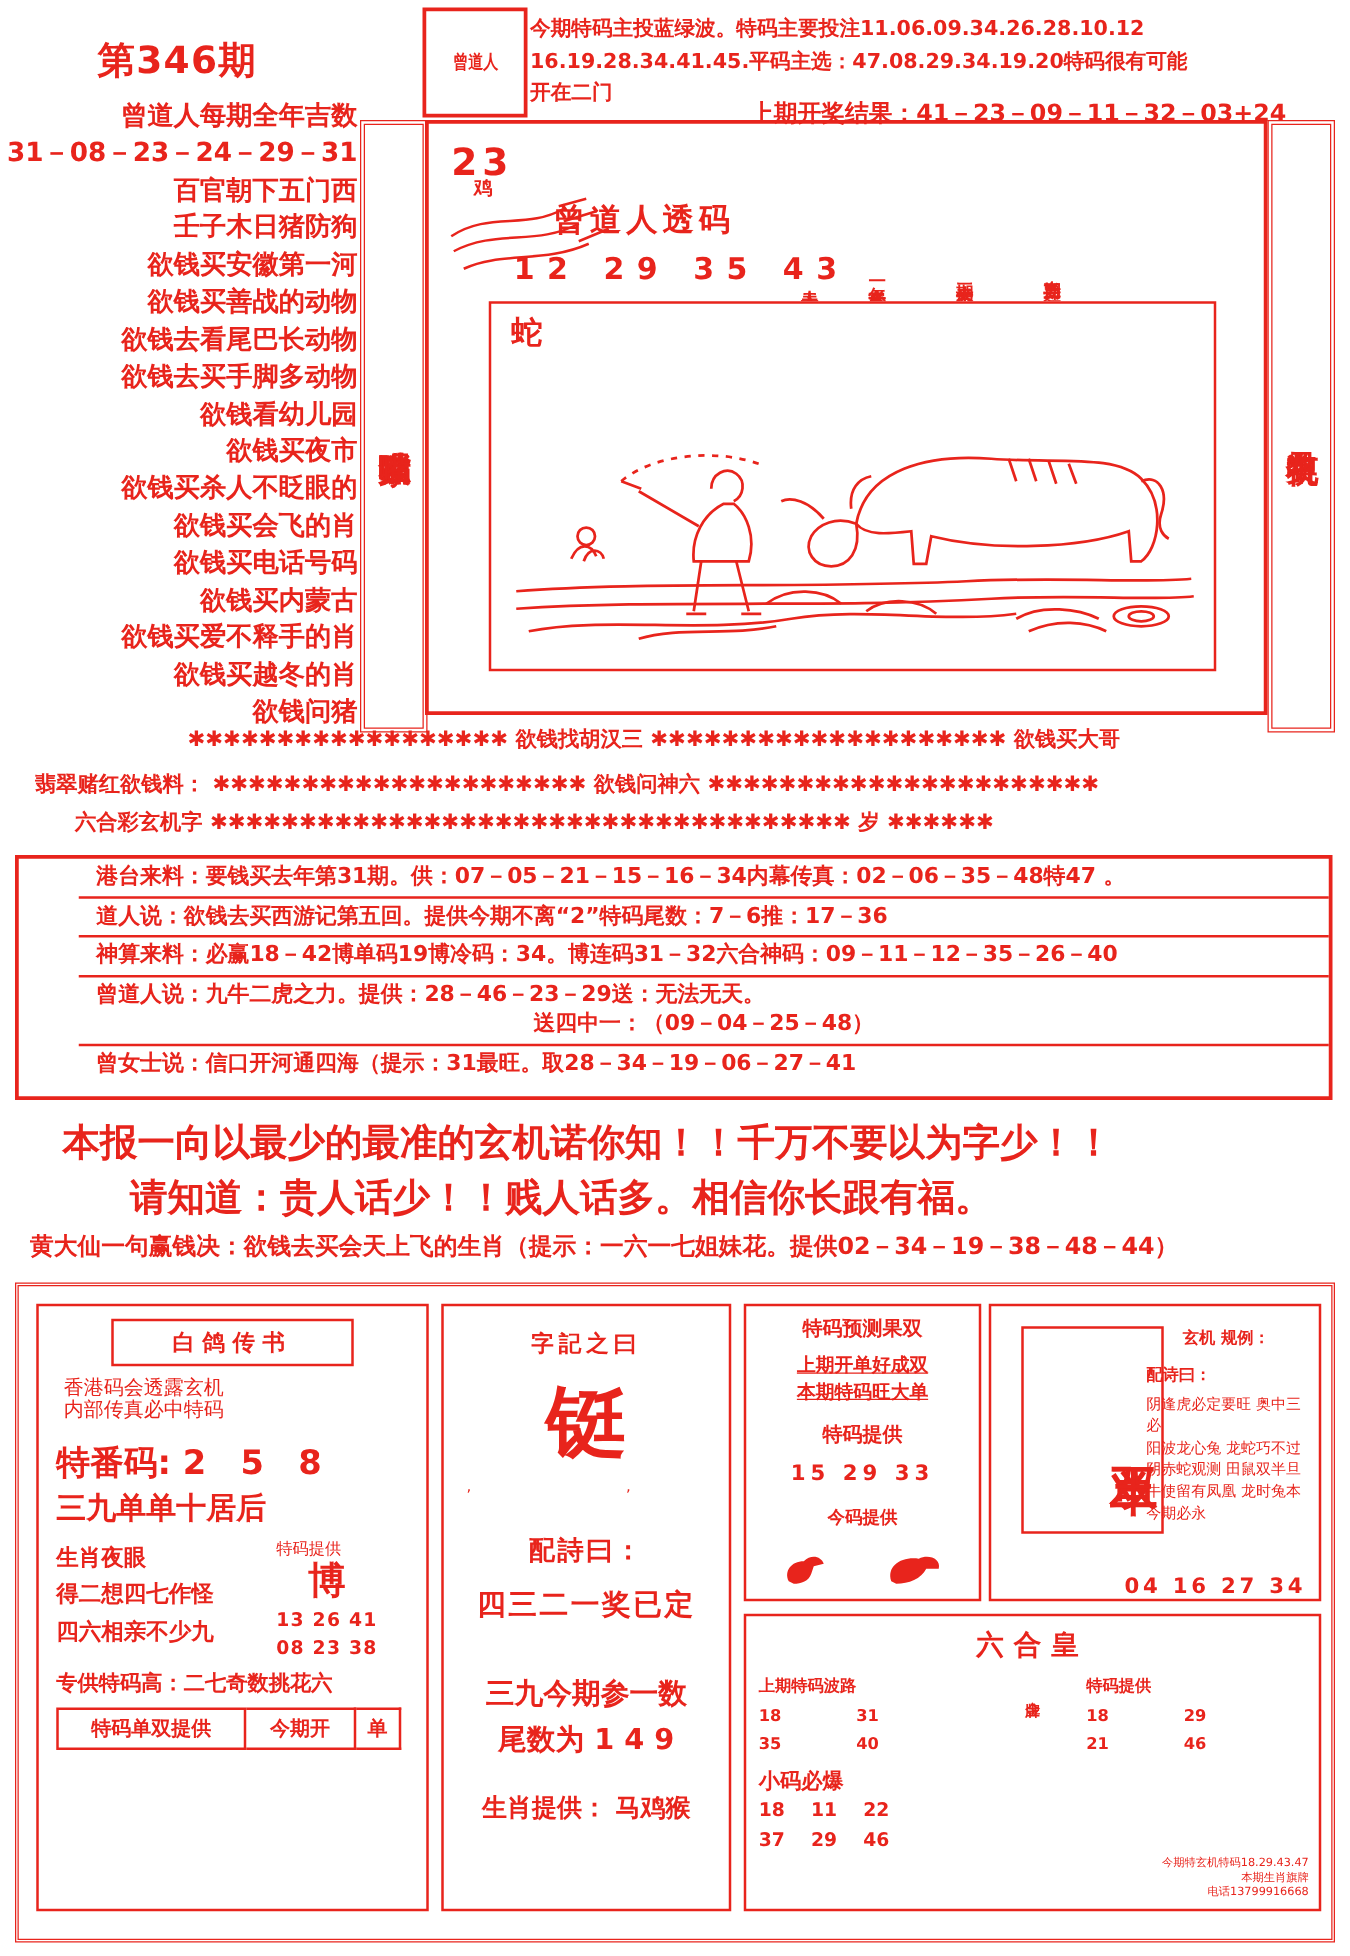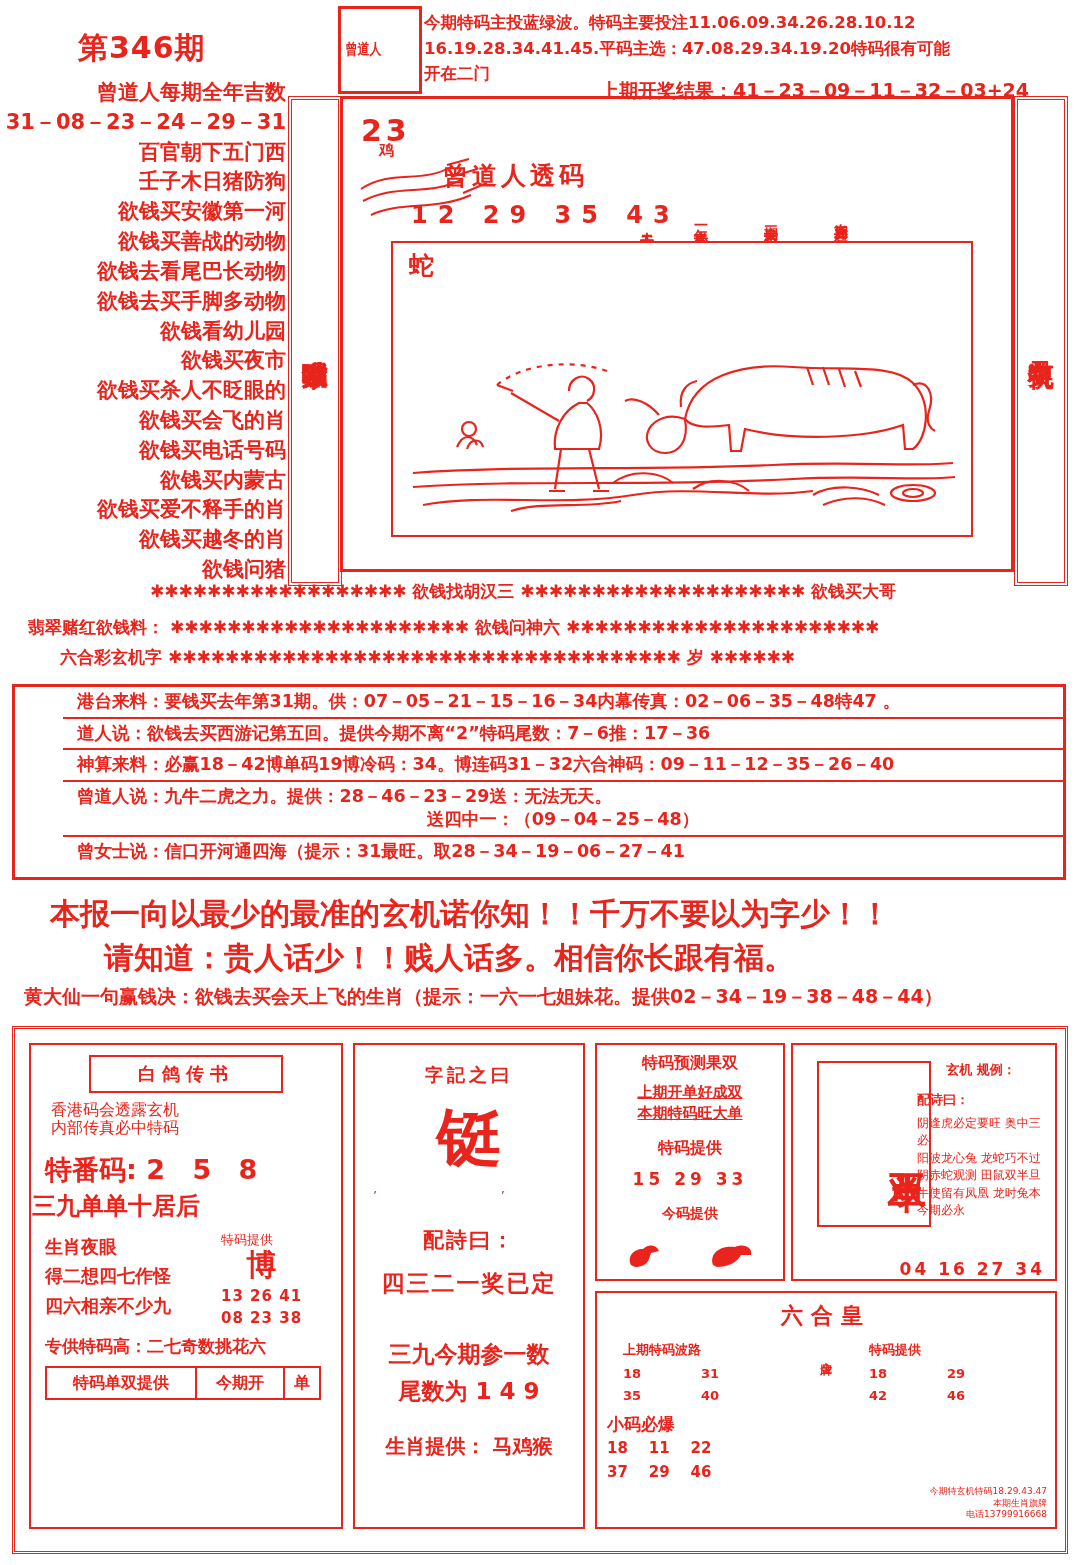--- a/index.html
+++ b/index.html
@@ -25,21 +25,21 @@
   
   #issue-no {
     left: 78px; top: 28px;
     font-size: 30px; font-weight: bold;
     letter-spacing: 1px;
   }
   #logo-box {
     left: 338px; top: 6px;
     width: 78px; height: 82px;
     border: 3px solid #e8241c;
-    display: flex; align-items: center; 
+    display: flex; align-items: center; justify-content: center;
     font-size: 15px; font-weight: bold;
     line-height: 1.05;
     text-align: center;
   }
   #logo-box span { display: block; transform: scaleX(0.8); }
   #header-lines {
     left: 424px; top: 10px;
     width: 640px;
     font-size: 16.5px; font-weight: bold;
     line-height: 1.55;
@@ -195,21 +195,21 @@
   #cell-left .tinyrow {
     display: flex; justify-content: flex-start;
     padding: 8px 20px 0; font-size: 16px; line-height: 1.15;
   }
   #cell-left .code {
     margin-top: 14px; padding-left: 14px;
     font-size: 27px; font-weight: bold; white-space: nowrap;
   }
   #cell-left .code b { letter-spacing: 9px; }
   #cell-left .sub {
-    padding-left: 1px; margin-top: 2px;
+    padding-left: 14px; margin-top: 2px;
     font-size: 24px; font-weight: bold;
   }
   #cell-left .mid {
     display: flex; margin-top: 10px; padding-left: 14px;
   }
   #cell-left .mid .left-lines {
     font-size: 18px; font-weight: bold; line-height: 1.65; width: 176px;
   }
   #cell-left .mid .right-lines { font-size: 13px; line-height: 1.2; }
   #cell-left .mid .right-lines .big {
@@ -265,21 +265,21 @@
   #cell-rt2 .side .hh { font-size: 13px; font-weight: bold; text-align: center; }
   #cell-rt2 .side .ll { font-size: 13px; font-weight: bold; margin-top: 12px; }
   #cell-rt2 .side .poem { font-size: 12px; line-height: 1.45; margin-top: 6px; }
   #cell-rt2 .bnums {
     position: absolute; right: 10px; bottom: 0;
     font-size: 17px; font-weight: bold; letter-spacing: 3px;
   }
 
   #cell-rb { left: 580px; top: 262px; width: 462px; height: 238px; }
   #cell-rb .title { margin-top: 8px; font-size: 22px; font-weight: bold; text-align: center; letter-spacing: 8px; }
-  #cell-rb .cols { display: flex; padding: 8px 26px 0; gap: 8px; }
+  #cell-rb .cols { display: flex; padding: 8px 10px 0; gap: 8px; }
   #cell-rb .c { flex: 1; font-size: 13px; font-weight: bold; line-height: 1.7; }
   #cell-rb .c .hd { font-size: 13px; margin-bottom: 2px; }
   #cell-rb .pair { display: flex; justify-content: space-between; width: 96px; }
   #cell-rb .bomb { margin-top: 6px; padding-left: 10px; font-size: 17px; font-weight: bold; }
   #cell-rb .bnum { padding-left: 10px; font-size: 15px; font-weight: bold; line-height: 1.6; }
   #cell-rb .tiny { position: absolute; right: 8px; bottom: 6px; font-size: 9px; text-align: right; line-height: 1.3; }
 
   .vlabel {
     writing-mode: vertical-rl;
     font-size: 12px; font-weight: bold; letter-spacing: 1px;
@@ -533,21 +533,21 @@
         <div class="c" style="flex:0 0 70px; text-align:center;">
           <span class="vlabel">金牌</span>
         </div>
         <div class="c">
           <div class="hd">特码提供</div>
           <div class="pair">
             <span>18</span>
             <span>29</span>
           </div>
           <div class="pair">
-            <span>42</span>
+            <span>21</span>
             <span>46</span>
           </div>
         </div>
       </div>
       <div class="bomb">小码必爆</div>
       <div class="bnum">
         <span>18</span>&nbsp;&nbsp;&nbsp;
         <span>11</span>&nbsp;&nbsp;&nbsp;
         <span>22</span>
       </div>

